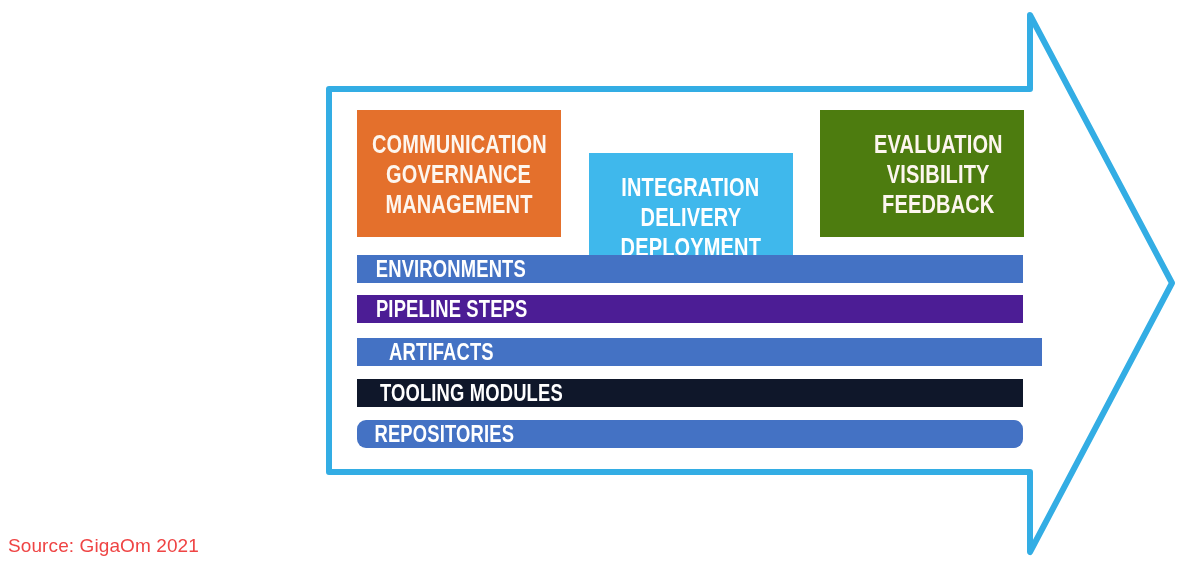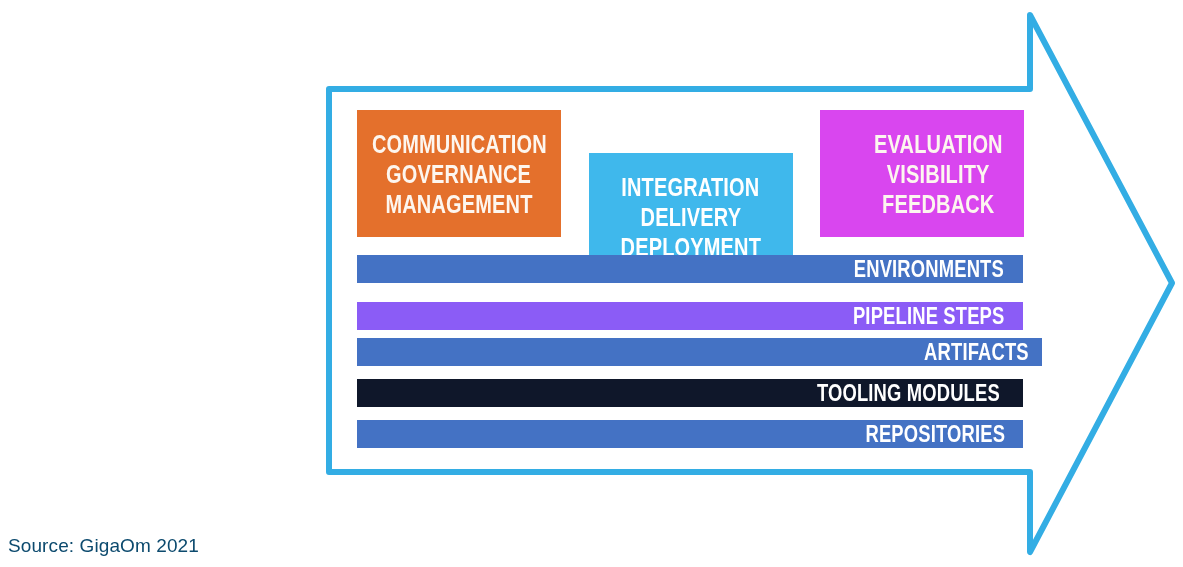--- a/index.html
+++ b/index.html
@@ -68,21 +68,21 @@
     white-space: nowrap;
   }
 
   .layer-bar {
     position: absolute;
     left: 357px;
     width: 666px;
     height: 28px;
     display: flex;
     align-items: center;
-    justify-content: flex-end;
+    justify-content: flex-start;
   }
 
   .layer-label {
     color: #ffffff;
     font-weight: bold;
     font-size: 23px;
     line-height: 24px;
     letter-spacing: 0.2px;
     transform: scaleX(0.80);
     transform-origin: center center;
@@ -123,43 +123,43 @@
       <div class="phase-line" style="color: rgb(253, 246, 239);">GOVERNANCE</div>
       <div class="phase-line" style="color: rgb(253, 246, 239);">MANAGEMENT</div>
     </div>
 
     <div class="phase-box" style="background:#3FB8EC;margin-top:43px;">
       <div class="phase-line" style="color: rgb(255, 255, 255);">INTEGRATION</div>
       <div class="phase-line" style="color: rgb(255, 255, 255);">DELIVERY</div>
       <div class="phase-line" style="color: rgb(255, 255, 255);">DEPLOYMENT</div>
     </div>
 
-    <div class="phase-box" style="background:#d946ef;padding-left:32px;">
+    <div class="phase-box" style="background:#4d7c0f;padding-left:32px;">
       <div class="phase-line" style="color: rgb(253, 246, 239);">EVALUATION</div>
       <div class="phase-line" style="color: rgb(253, 246, 239);">VISIBILITY</div>
       <div class="phase-line" style="color: rgb(253, 246, 239);">FEEDBACK</div>
     </div>
 
   </div>
 
   <div class="layer-bar" style="top:255px; background:#4472C4;">
     <span class="layer-label">ENVIRONMENTS</span>
   </div>
 
-  <div class="layer-bar" style="top:302px; background:#8b5cf6;">
+  <div class="layer-bar" style="top:295px; background:#4c1d95;">
     <span class="layer-label">PIPELINE STEPS</span>
   </div>
 
   <div class="layer-bar" style="top:338px; background:#4472C4;padding-left:19px;">
     <span class="layer-label">ARTIFACTS</span>
   </div>
 
   <div class="layer-bar" style="top:379px; background:#0f172a;">
     <span class="layer-label">TOOLING MODULES</span>
   </div>
 
-  <div class="layer-bar" style="top:420px; background:#4472C4;">
+  <div class="layer-bar" style="top:420px; background:#4472C4;border-radius:9px;">
     <span class="layer-label">REPOSITORIES</span>
   </div>
 
 </div>
 
-<div id="source-caption" style="color: #0c4a6e;">Source: GigaOm 2021</div>
+<div id="source-caption" style="color: #ef4444;">Source: GigaOm 2021</div>
 
 </body></html>

